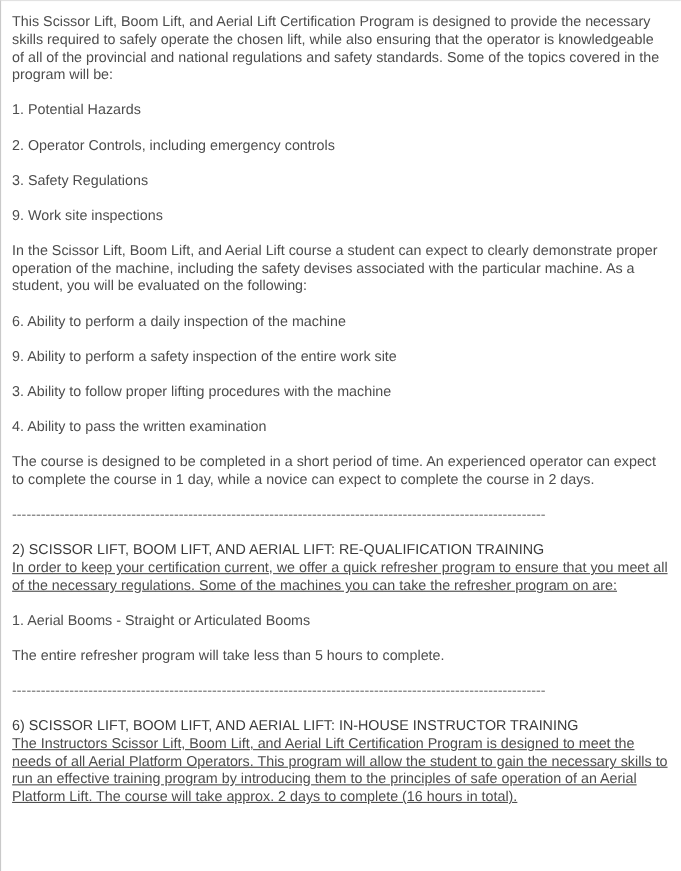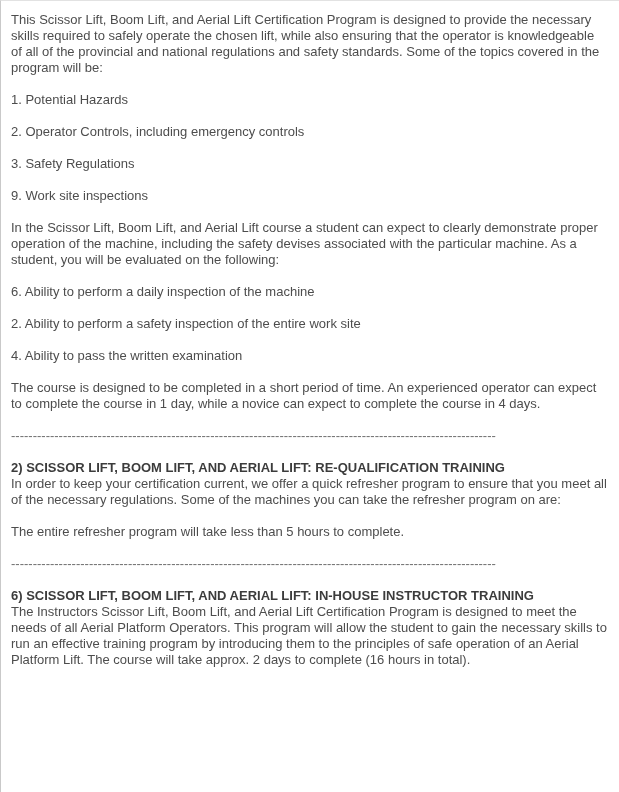--- a/index.html
+++ b/index.html
@@ -33,56 +33,59 @@
     margin: 0 0 16px 0;
     color: #6f6f6f;
     white-space: nowrap;
     overflow: hidden;
     letter-spacing: 0;
   }
   .section-block {
     margin: 0 0 16px 0;
   }
   .section-heading {
-    font-weight: bold;
+    font-weight: normal;
     color: #3c3c3c;
     margin: 0;
   }
   .section-body {
     margin: 0;
+    text-decoration: underline;
   }
 </style>
 </head>
 <body>
 
 <div class="page">
 
   <p class="para">This Scissor Lift, Boom Lift, and Aerial Lift Certification Program is designed to provide the necessary skills required to safely operate the chosen lift, while also ensuring that the operator is knowledgeable of all of the provincial and national regulations and safety standards. Some of the topics covered in the program will be:</p>
 
   <p class="para">1. Potential Hazards</p>
   <p class="para">2. Operator Controls, including emergency controls</p>
   <p class="para">3. Safety Regulations</p>
   <p class="para">9. Work site inspections</p>
 
   <p class="para">In the Scissor Lift, Boom Lift, and Aerial Lift course a student can expect to clearly demonstrate proper operation of the machine, including the safety devises associated with the particular machine. As a student, you will be evaluated on the following:</p>
 
   <p class="para">6. Ability to perform a daily inspection of the machine</p>
-  <p class="para">2. Ability to perform a safety inspection of the entire work site</p>
+  <p class="para">9. Ability to perform a safety inspection of the entire work site</p>
+  <p class="para">3. Ability to follow proper lifting procedures with the machine</p>
   <p class="para">4. Ability to pass the written examination</p>
 
-  <p class="para">The course is designed to be completed in a short period of time. An experienced operator can expect to complete the course in 1 day, while a novice can expect to complete the course in 4 days.</p>
+  <p class="para">The course is designed to be completed in a short period of time. An experienced operator can expect to complete the course in 1 day, while a novice can expect to complete the course in 2 days.</p>
 
   <p class="divider">----------------------------------------------------------------------------------------------------------------</p>
 
   <div class="section-block">
     <div class="section-heading">2) SCISSOR LIFT, BOOM LIFT, AND AERIAL LIFT: RE-QUALIFICATION TRAINING</div>
     <div class="section-body">In order to keep your certification current, we offer a quick refresher program to ensure that you meet all of the necessary regulations. Some of the machines you can take the refresher program on are:</div>
   </div>
 
   <div class="list-block">
+    <div class="list-line">1. Aerial Booms - Straight or Articulated Booms</div>
   </div>
 
   <p class="para">The entire refresher program will take less than 5 hours to complete.</p>
 
   <p class="divider">----------------------------------------------------------------------------------------------------------------</p>
 
   <div class="section-block">
     <div class="section-heading">6) SCISSOR LIFT, BOOM LIFT, AND AERIAL LIFT: IN-HOUSE INSTRUCTOR TRAINING</div>
     <div class="section-body">The Instructors Scissor Lift, Boom Lift, and Aerial Lift Certification Program is designed to meet the needs of all Aerial Platform Operators. This program will allow the student to gain the necessary skills to run an effective training program by introducing them to the principles of safe operation of an Aerial Platform Lift. The course will take approx. 2 days to complete (16 hours in total).</div>
   </div>

